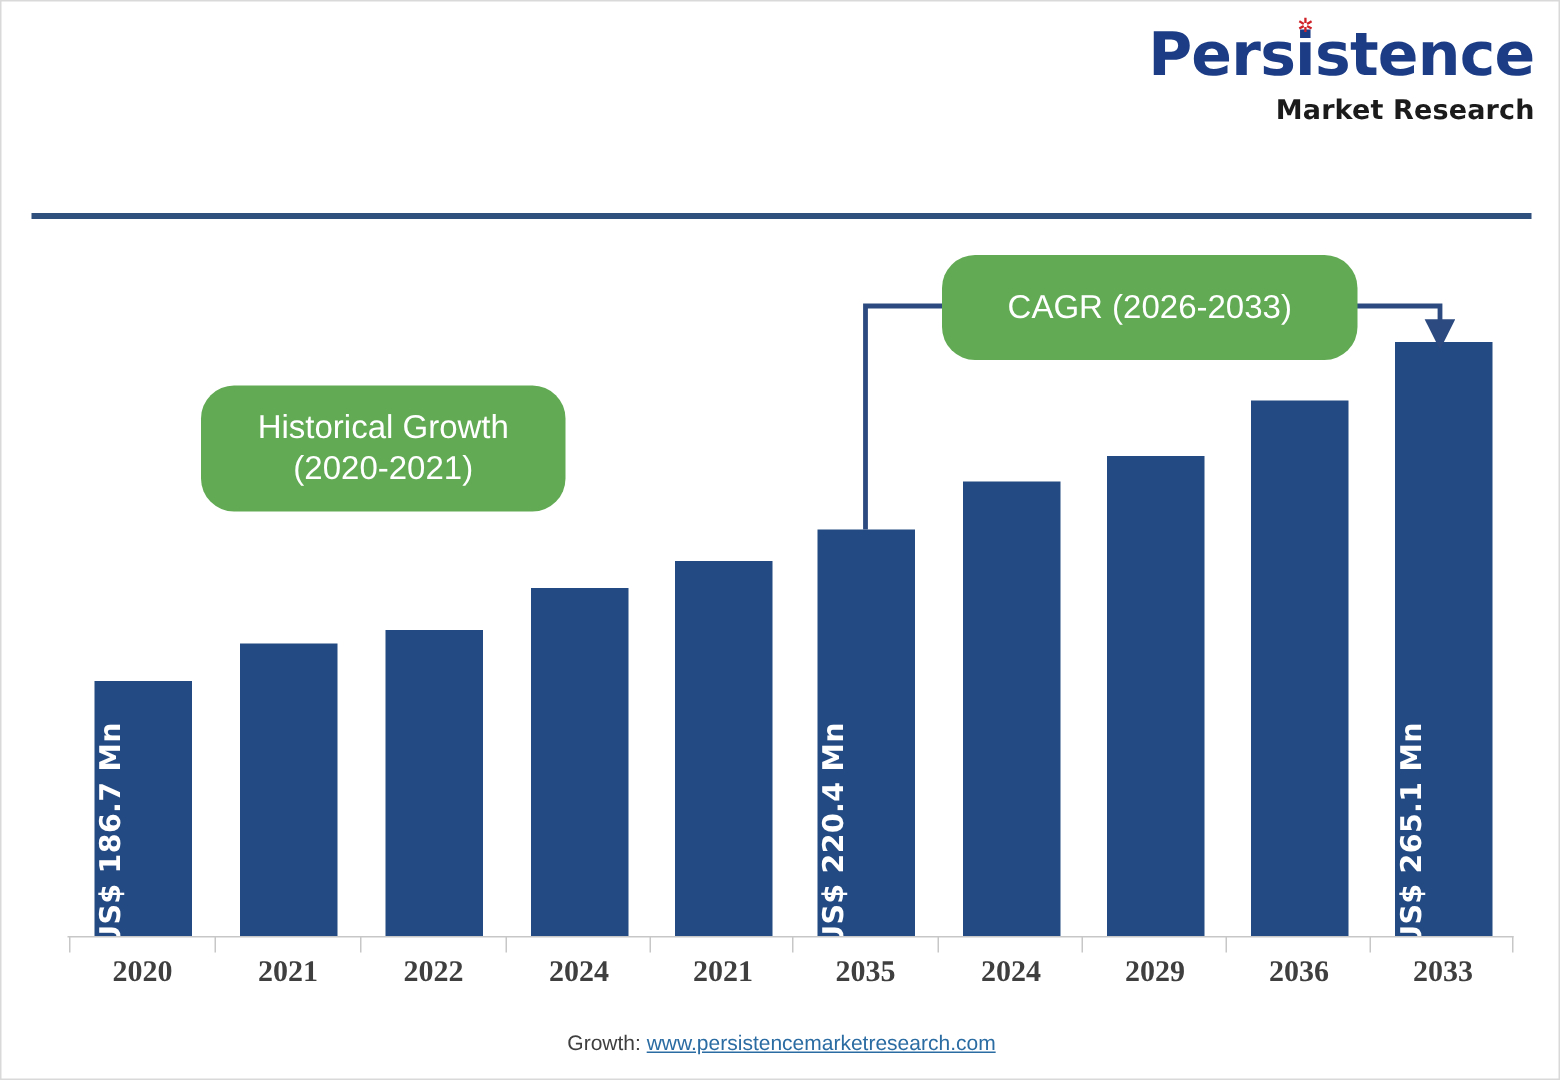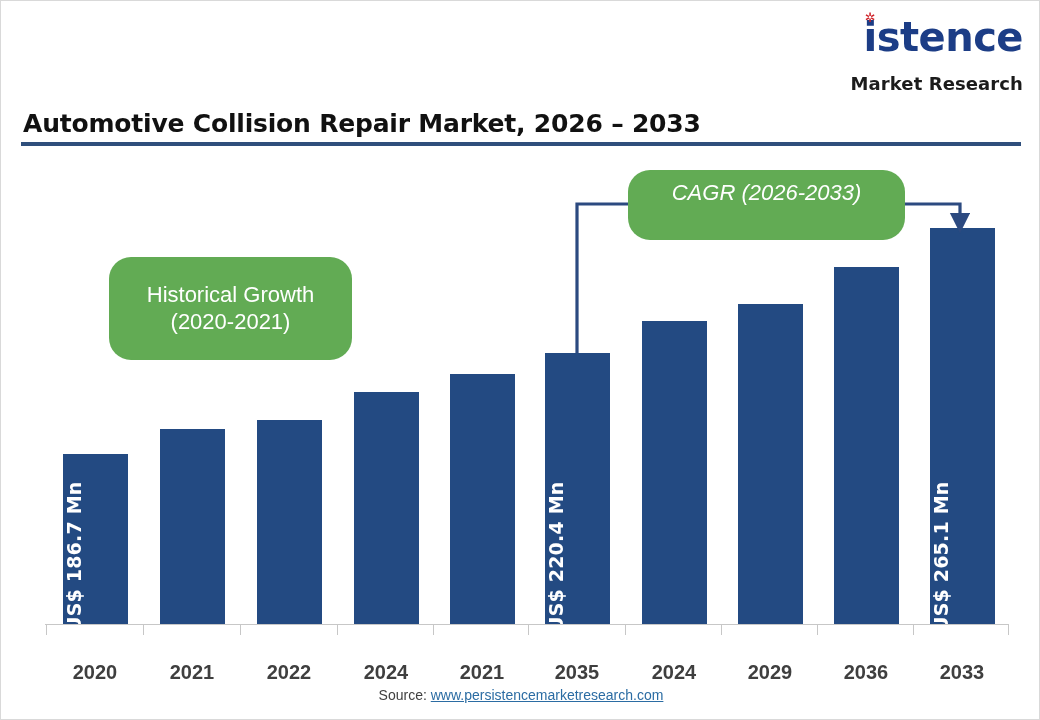--- a/index.html
+++ b/index.html
@@ -29,21 +29,21 @@
     color:#1c3d86;
   }
   #logo .brand .dot-i{position:relative;}
   #logo .brand .star{
     position:absolute; left:50%; top:-3px; transform:translateX(-50%);
     color:#cf2128; font-size:13px; line-height:1;
   }
   #logo .sub{
     font-family:"DejaVu Sans", sans-serif;
     font-size:18px; font-weight:700; color:#1b1b1b;
-    margin-top:18px; letter-spacing:0.1px;
+    margin-top:8px; letter-spacing:0.1px;
   }
 
   
   #title{
     position:absolute; left:22px; top:108px;
     font-family:"DejaVu Sans", sans-serif;
     font-size:25px; font-weight:700; color:#111111;
     letter-spacing:-0.2px; white-space:nowrap;
   }
   #title-rule{
@@ -68,69 +68,68 @@
     letter-spacing:0.2px;
   }
   #axis-line{
     position:absolute; left:44px; top:623px; width:964px; height:1px;
     background:#c7c7c7;
   }
   .tick{
     position:absolute; top:623px; width:1px; height:11px; background:#c7c7c7;
   }
   .xlabel{
-    position:absolute; top:660px;
-    font-family:Liberation Sans, sans-serif;
+    position:absolute; top:636px;
+    font-family:Liberation Serif, serif;
     font-size:20px; font-weight:700; color:#3f3f3f;
     text-align:center; width:120px;
   }
 
   
   .callout{
     position:absolute;
     background:#62ab54;
     border-radius:22px;
     color:#ffffff;
     text-align:center;
     font-size:22px;
     line-height:1.22;
     padding:10px 18px;
     box-sizing:border-box;
     font-family:"Liberation Sans", sans-serif;
   }
   .callout .pct{font-weight:700; display:block;}
   .callout .l1,.callout .l2{display:block;}
-  #callout-hist{left:108px; top:256px; width:243px; height:103px;
+  #callout-hist{left:133px; top:256px; width:243px; height:84px;
     display:flex;flex-direction:column;justify-content:center;}
   #callout-cagr{left:627px; top:169px; width:277px; height:70px;
-    display:flex;flex-direction:column;font-style:italic;}
+    display:flex;flex-direction:column;justify-content:center;}
 
   
   #connectors{position:absolute;left:0;top:0;width:1040px;height:720px;pointer-events:none;}
 
   
   #source{
     position:absolute; left:0; top:686px; width:1040px;
     text-align:center;
     font-size:14px; color:#3f3f3f;
     font-family:"Liberation Sans", sans-serif;
   }
   #source a{color:#2b6ca3; text-decoration:underline;}
 </style>
 </head>
 <body>
 
 <div id="page">
 
   <div id="logo">
-    <div class="brand"><span class="dot-i"><span class="star">✲</span><span>i</span></span><span>stence</span></div>
+    <div class="brand"><span>Pers</span><span class="dot-i"><span class="star">✲</span><span>i</span></span><span>stence</span></div>
     <div class="sub">Market Research</div>
   </div>
 
-  <div id="title">Automotive Collision Repair Market, 2026 – 2033</div>
   <div id="title-rule"></div>
 
   <div id="plot">
       <div class="bar" style="left: 62px; top: 453px; width: 65px; height: 170px;"></div>
       <div class="bar-label" style="left: 84px; top: 609px;">US$ 186.7 Mn</div>
       <div class="bar" style="left: 159px; top: 428px; width: 65px; height: 195px;"></div>
       <div class="bar" style="left: 256px; top: 419px; width: 65px; height: 204px;"></div>
       <div class="bar" style="left: 353px; top: 391px; width: 65px; height: 232px;"></div>
       <div class="bar" style="left: 449px; top: 373px; width: 65px; height: 250px;"></div>
       <div class="bar" style="left: 544px; top: 352px; width: 65px; height: 271px;"></div>
@@ -158,21 +157,21 @@
     <span class="l1">Historical Growth</span>
     <span class="l2">(2020-2021)</span>
   </div>
 
   <div class="callout" id="callout-cagr">
     <span class="l1">CAGR (2026-2033)</span>
   </div>
 
   <div id="axis-line"></div>
 
-  <div id="source"><span>Source: </span><a href="#">www.persistencemarketresearch.com</a></div>
+  <div id="source"><span>Growth: </span><a href="#">www.persistencemarketresearch.com</a></div>
 <div class="tick" style="left: 45px;"></div>
     <div class="xlabel" style="left: 34px;">2020</div>
     <div class="tick" style="left: 142px;"></div>
     <div class="xlabel" style="left: 131px;">2021</div>
     <div class="tick" style="left: 239px;"></div>
     <div class="xlabel" style="left: 228px;">2022</div>
     <div class="tick" style="left: 336px;"></div>
     <div class="xlabel" style="left: 325px;">2024</div>
     <div class="tick" style="left: 432px;"></div>
     <div class="xlabel" style="left: 421px;">2021</div>

